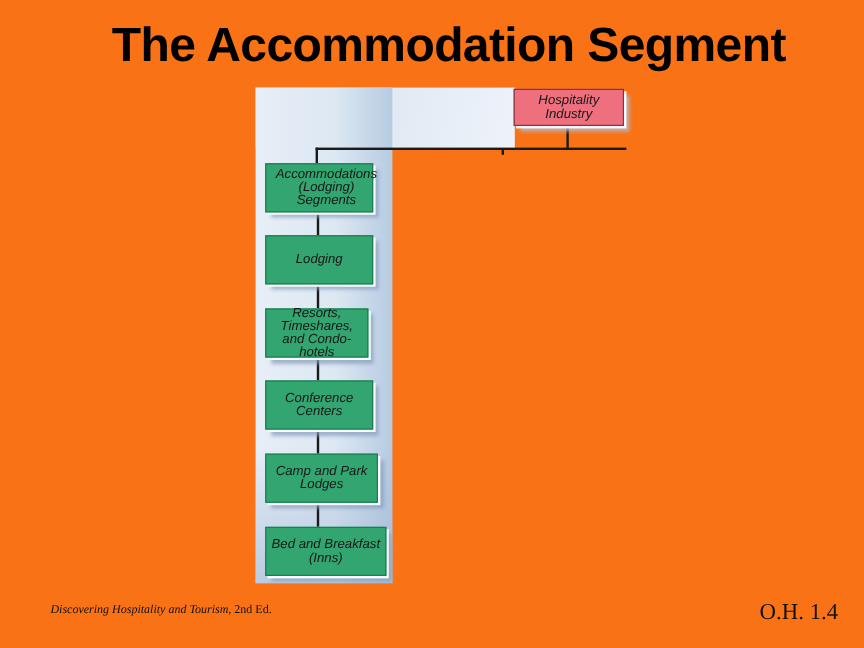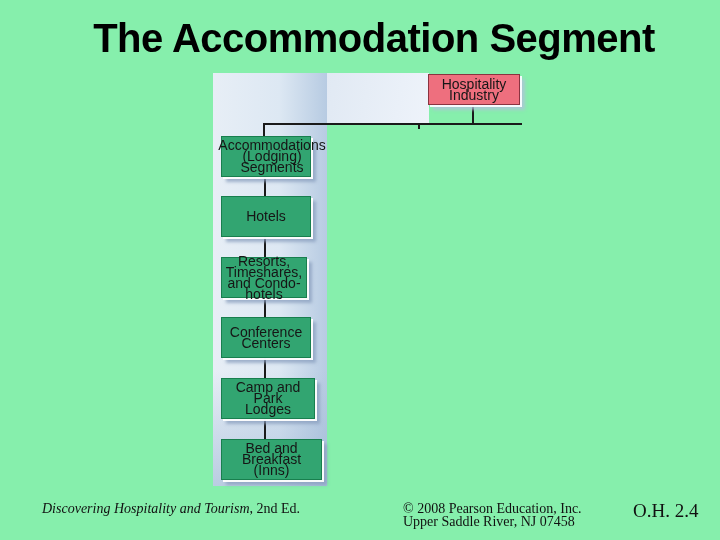--- a/index.html
+++ b/index.html
@@ -1,17 +1,17 @@
 <!DOCTYPE html>
 <html style="--line-color: #1a1a1a; --green-fill: #32a571; --green-border: #187f4e; --pink-fill: #ee6f7e; --pink-border: #8a3340;"><head>
 <meta charset="utf-8">
 <style>
   html,body{margin:0;padding:0;background:#ffffff;}
   .slide{
-    position:relative;width:720px;height:540px;background:#86efac;
+    position:relative;width:720px;height:540px;background:#f97316;
     overflow:hidden;font-family:"Liberation Sans",sans-serif;
   }
   .title{
     position:absolute;left:0;right:0;top:12px;margin:0;
     text-align:center;transform:translateX(14px);
     font-family:"Liberation Sans",sans-serif;
     font-size:40px;line-height:52px;font-weight:bold;color:#000000;
     letter-spacing:-0.5px;white-space:nowrap;
   }
   .panel-band{
@@ -34,27 +34,28 @@
     background:var(--green-fill,#32a571);
     border:1px solid var(--green-border,#187f4e);
     box-shadow:2px 2px 0 rgba(255,255,255,0.95),5px 5px 3px rgba(136,158,189,0.75);
   }
   .node.pink{
     background:var(--pink-fill,#ee6f7e);
     border:1px solid var(--pink-border,#8a3340);
     box-shadow:2px 2px 0 rgba(250,252,255,0.95),5px 5px 3px rgba(175,194,219,0.8);
   }
   .node-label{
-    white-space:pre-line;font-size:14px;line-height:11px;color:#161616;
+    white-space:pre-line;font-size:11px;line-height:11px;color:#161616;
     font-family:"Liberation Sans",sans-serif;
+    font-style:italic;
   }
   .footer{position:absolute;left:0;top:0;width:100%;height:100%;pointer-events:none;}
   .f-block{
     position:absolute;font-family:"Liberation Serif",serif;
-    font-size:14px;line-height:12.5px;color:#111111;white-space:nowrap;
+    font-size:10px;line-height:12.5px;color:#111111;white-space:nowrap;
   }
   .f-left{left:42px;top:503px;}
   .f-center{left:403px;top:503px;}
   .f-right{left:633px;top:500px;font-size:19px;line-height:22px;}
   .italic{font-style:italic;}
 </style>
 </head>
 <body>
 
 <div class="slide">
@@ -80,21 +81,21 @@
 Industry</span>
     </div>
 
     <div class="node green" style="left:221px;top:136px;width:90px;height:41px;padding-left:12px;">
       <span class="node-label">Accommodations
 (Lodging)
 Segments</span>
     </div>
 
     <div class="node green" style="left:221px;top:196px;width:90px;height:41px;">
-      <span class="node-label">Hotels</span>
+      <span class="node-label">Lodging</span>
     </div>
 
     <div class="node green" style="left:221px;top:257px;width:86px;height:41px;">
       <span class="node-label">Resorts,
 Timeshares,
 and Condo-hotels</span>
     </div>
 
     <div class="node green" style="left:221px;top:317px;width:90px;height:41px;">
       <span class="node-label">Conference
@@ -109,20 +110,16 @@
     <div class="node green" style="left:221px;top:439px;width:101px;height:41px;">
       <span class="node-label">Bed and Breakfast
 (Inns)</span>
     </div>
   </div>
 
   <div class="footer">
     <div class="f-block f-left">
       <div><span class="italic">Discovering Hospitality and Tourism</span><span>, 2nd Ed.</span></div>
     </div>
-    <div class="f-block f-center">
-      <div>© 2008 Pearson Education, Inc.</div>
-      <div>Upper Saddle River, NJ 07458</div>
-    </div>
-    <div class="f-block f-right">O.H. 2.4</div>
+    <div class="f-block f-right">O.H. 1.4</div>
   </div>
 
 </div>
 
 </body></html>

